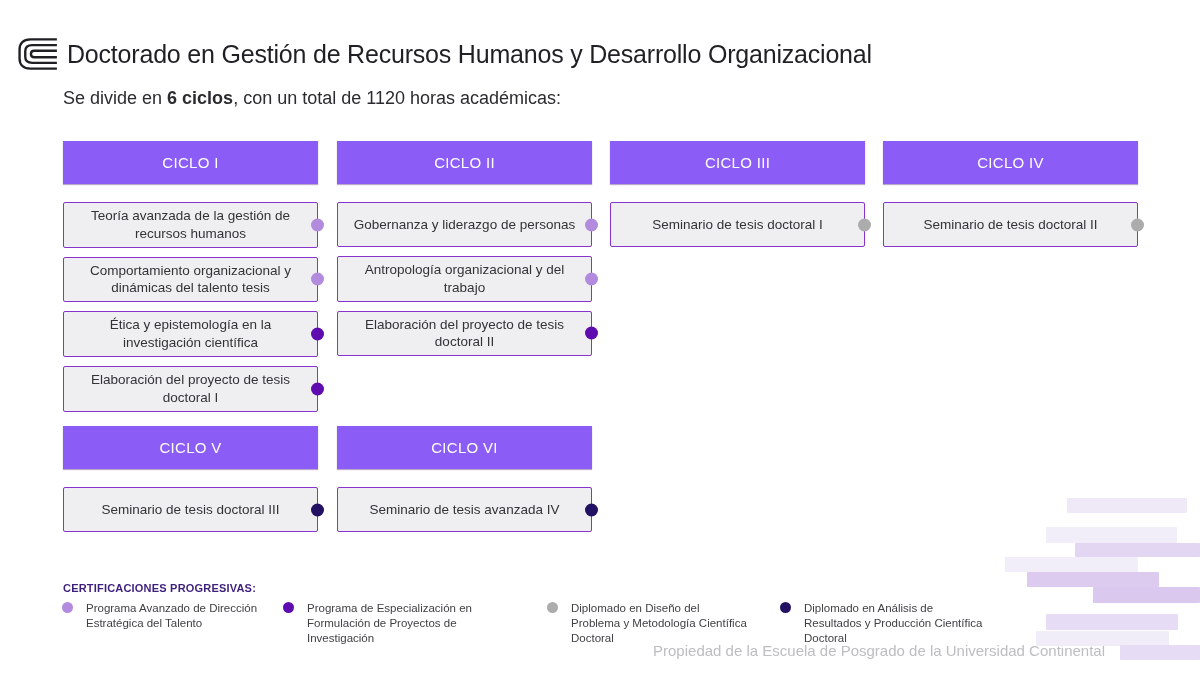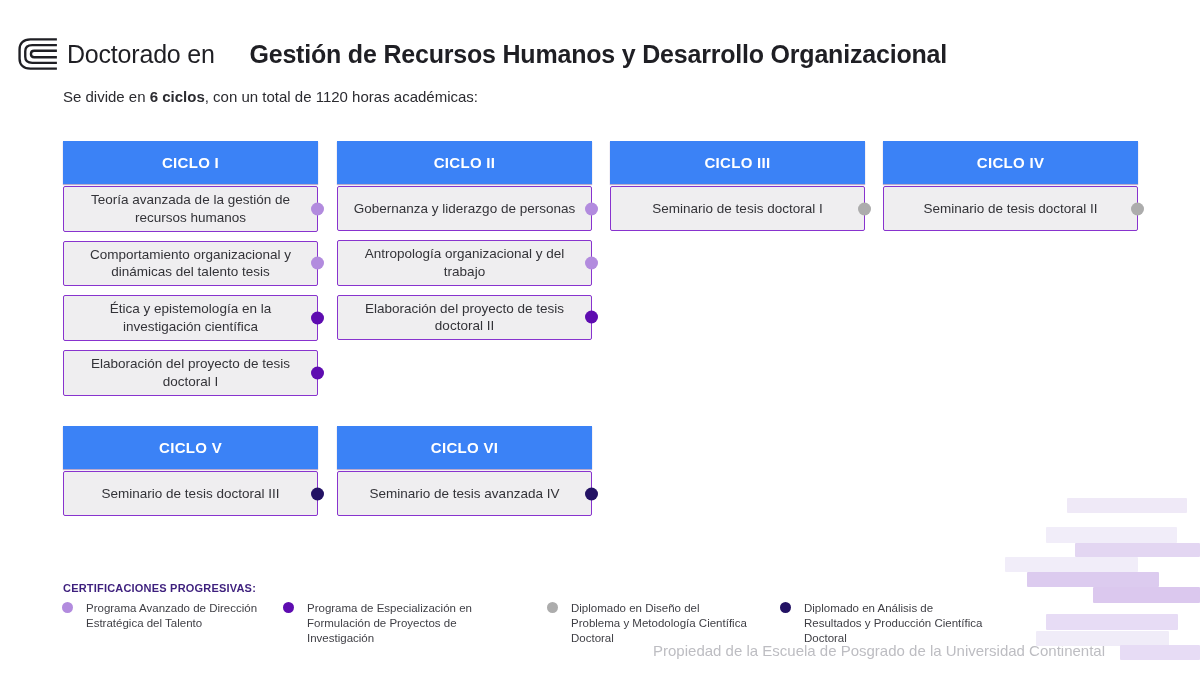--- a/index.html
+++ b/index.html
@@ -22,45 +22,45 @@
     gap: 9px;
   }
   .logo { width: 42px; height: 36px; flex: 0 0 auto; }
   .title {
     font-size: 25px;
     font-weight: 400;
     color: #1f1f24;
     letter-spacing: -0.2px;
     white-space: nowrap;
   }
-  .title strong { font-weight: 700; margin-left: 28px; }
+  .title strong { font-weight: 400; }
   .subtitle {
     position: absolute;
     left: 63px;
     top: 88px;
-    font-size: 15px;
+    font-size: 18px;
     color: #2b2b30;
   }
   .subtitle strong { font-weight: 700; }
   
   .col {
     position: absolute;
     width: 255px;
   }
   .cycle-header {
     height: 43px;
-    background: #3b82f6;
+    background: #8b5cf6;
     color: #ffffff;
-    font-weight: 700;
+    font-weight: 400;
     font-size: 15px;
     letter-spacing: 0.3px;
     display: flex;
     align-items: center;
     justify-content: center;
-    margin-bottom: 2px;
+    margin-bottom: 18px;
     box-shadow: 0 1px 1px rgba(60,10,110,0.35);
   }
   .course {
     position: relative;
     min-height: 45px;
     background: #efeef0;
     border: 1.6px solid #8833ce;
     border-radius: 2px;
     margin-bottom: 9px;
     display: flex;

